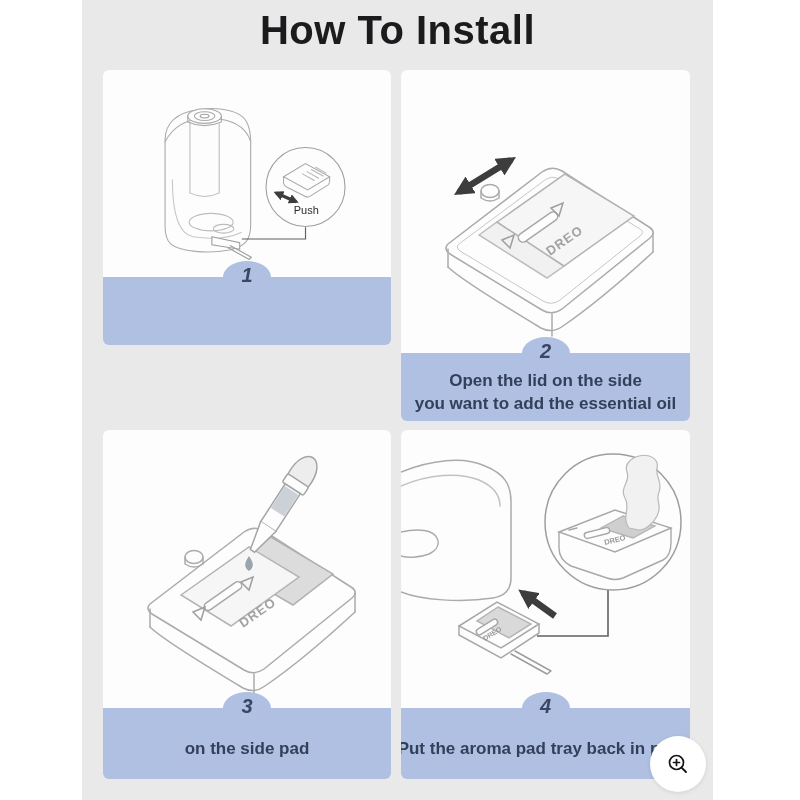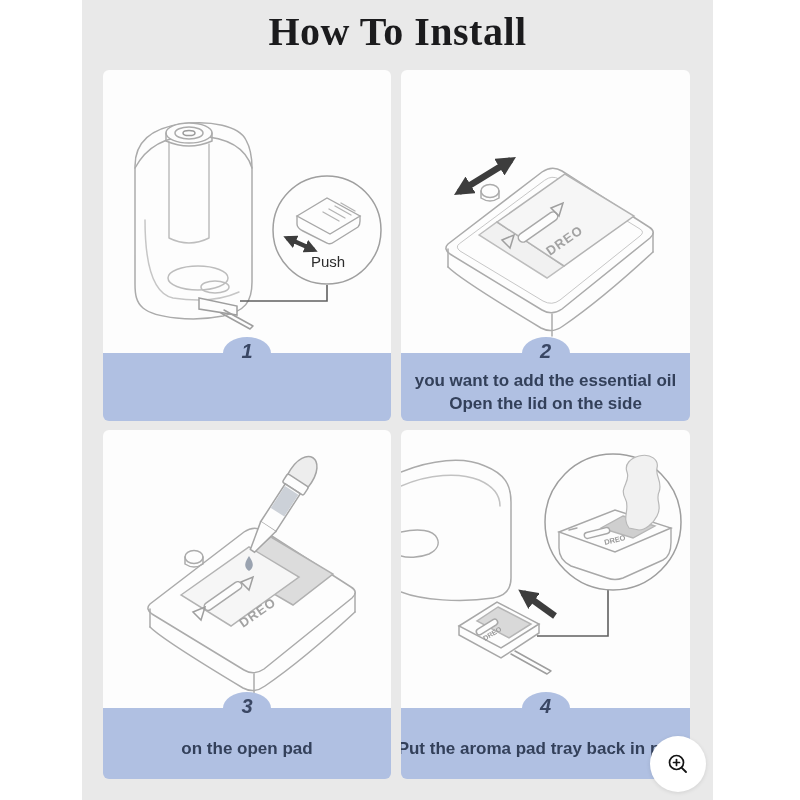--- a/index.html
+++ b/index.html
@@ -9,27 +9,26 @@
     font-family:"Liberation Sans", sans-serif;
   }
   .sheet{
     position:absolute;left:82px;top:0;width:631px;height:800px;
     background:#e9e9e9;
   }
   .title{
     position:absolute;left:82px;top:8px;width:631px;
     text-align:center;font-size:40px;font-weight:700;color:#1b1b1d;
     letter-spacing:.5px;
-    font-family:Liberation Serif, serif;
   }
   .panel{
     position:absolute;display:flex;flex-direction:column;
     border-radius:6px;overflow:hidden;
   }
-  .p1{left:103px;top:70px;width:288px;height:351px;}
+  .p1{left:103px;top:70px;width:288px;height:275px;}
   .p2{left:401px;top:70px;width:289px;height:351px;}
   .p3{left:103px;top:430px;width:288px;height:349px;}
   .p4{left:401px;top:430px;width:289px;height:349px;}
   .illus{flex:1;background:#fdfdfd;position:relative;}
   .illus svg{position:absolute;left:0;top:0;width:100%;height:100%;}
   .cap{
     position:relative;background:#b0c0e2;height:68px;flex:none;
     display:flex;flex-direction:column;align-items:center;justify-content:center;
     padding-top:10px;box-sizing:border-box;
   }
@@ -138,22 +137,22 @@
         <path d="M47,179 L47,197 M252,163 L252,182 M151,244 L151,266"></path>
         <path d="M47,197 Q60,210 140,258 Q151,264 162,256 Q200,230 252,182"></path>
       </g>
       <line x1="58" y1="122" x2="110" y2="90" stroke="#3d3d3d" stroke-width="6.5" marker-start="url(#ah-p2)" marker-end="url(#ah-p2)"></line>
       <text transform="translate(149,186) rotate(-35)" font-size="13" font-weight="bold" fill="#a3a3a3" letter-spacing="1">DREO</text>
     </svg>
   </div>
   <div class="cap">
     <div class="bump"></div>
     <div class="step-num">2</div>
+    <div class="cap-line">Open the lid on the side</div>
     <div class="cap-line">you want to add the essential oil</div>
-    <div class="cap-line">Open the lid on the side</div>
   </div>
 </div>
 
 <div class="panel p3 row2">
   <div class="illus">
     <svg viewBox="0 0 288 278">
       <g stroke="#ababab" stroke-width="1.5" fill="none" stroke-linecap="round">
 
         <path d="M47,174 Q42,179 49,184 L141,240 Q151,246 161,239 L249,168 Q256,162 248,157 L161,101 Q151,95 141,102 Z" fill="#fdfdfd"></path>
 
@@ -179,21 +178,21 @@
         <rect x="-8" y="-71" width="16" height="26" fill="#ccd1d8" stroke="none"></rect>
         <path d="M-9,-28 L-2.5,1 L2.5,1 L9,-28"></path>
       </g>
 
       <path d="M146,126 C142,132 140,137 146,141 C152,137 150,132 146,126 Z" fill="#9aa3b0"></path>
     </svg>
   </div>
   <div class="cap">
     <div class="bump"></div>
     <div class="step-num">3</div>
-    <div class="cap-line">on the open pad</div>
+    <div class="cap-line">on the side pad</div>
   </div>
 </div>
 
 <div class="panel p4 row2">
   <div class="illus">
     <svg viewBox="0 0 289 278">
       <defs>
         <marker id="ah-p4" viewBox="0 0 10 10" refX="7" refY="5" markerWidth="3" markerHeight="3" orient="auto-start-reverse">
           <path d="M0,0 L10,5 L0,10 Z" fill="#3d3d3d"></path>
         </marker>

